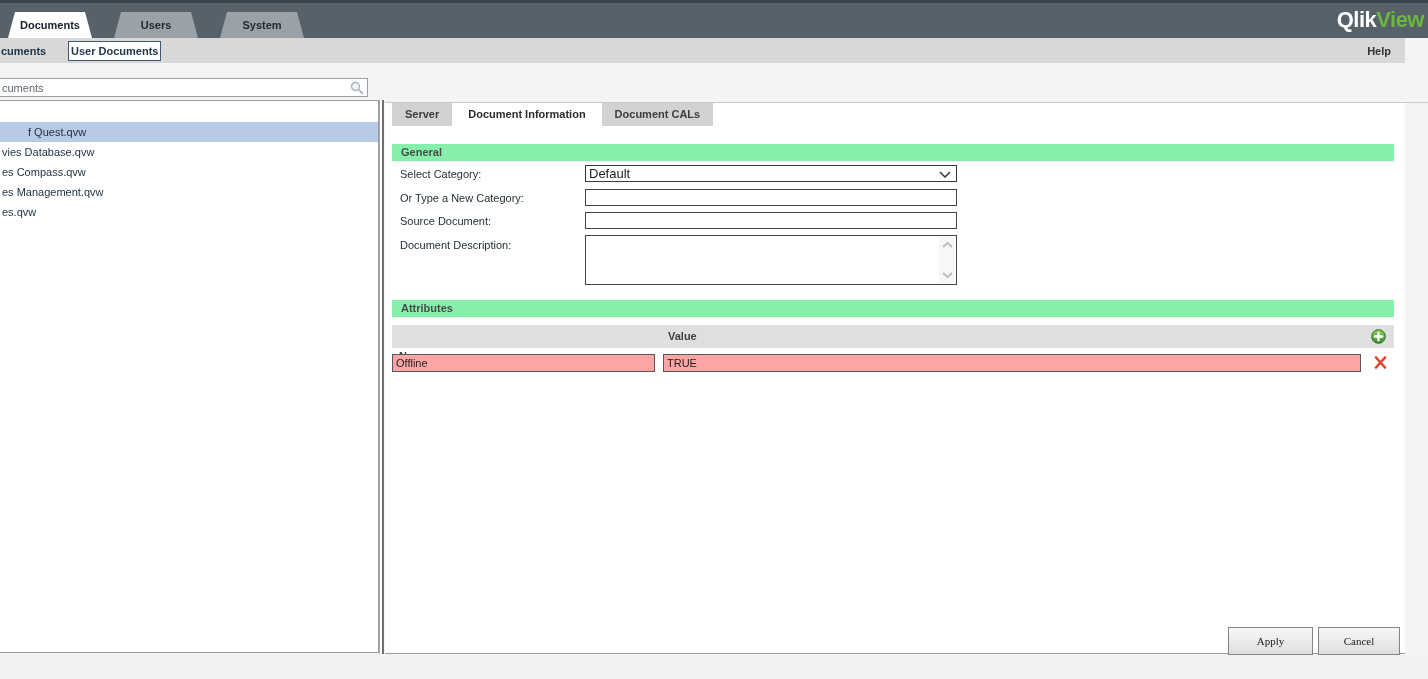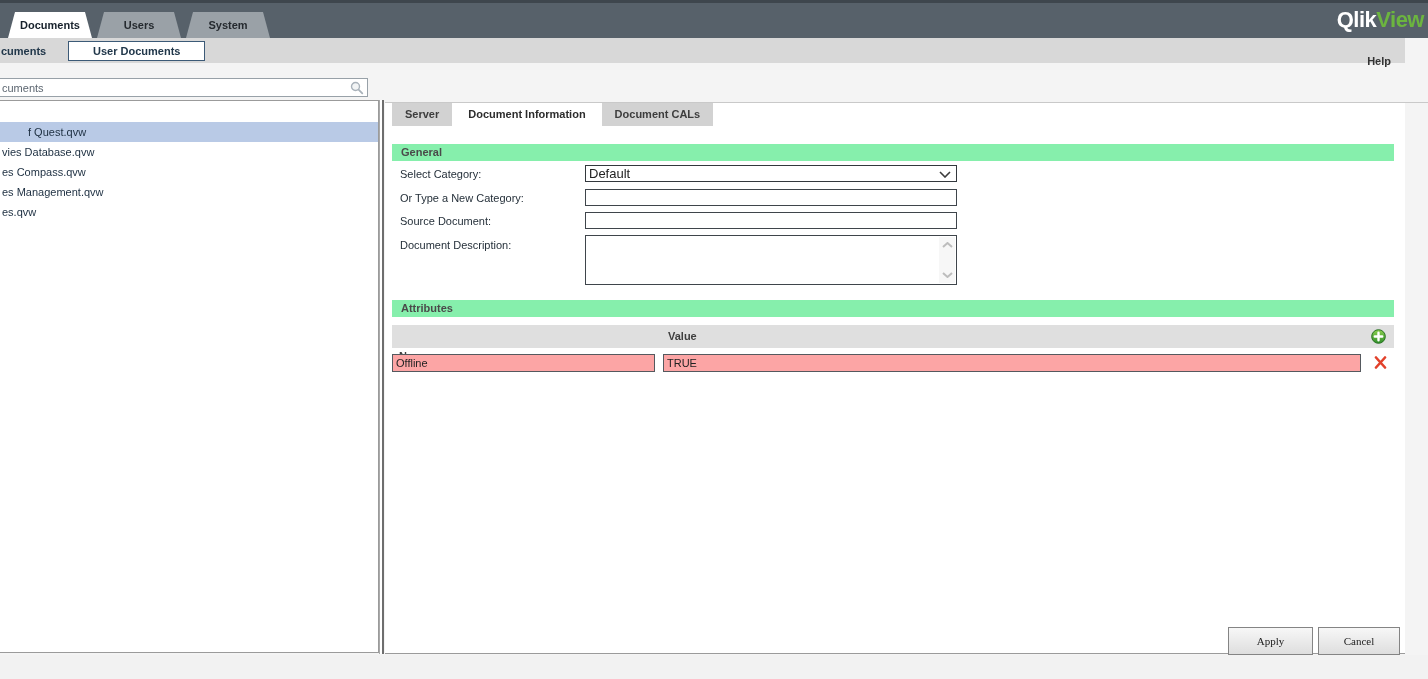--- a/index.html
+++ b/index.html
@@ -7,39 +7,39 @@
   body {
     position:relative;
     background:#f4f4f4;
     font-family:"Liberation Sans", sans-serif;
     overflow:hidden;
   }
 
   
   .topbar { position:absolute; left:0; top:0; width:1428px; height:38px; background:#57616a; }
   .topbar-shade { position:absolute; left:0; top:0; width:100%; height:3px; background:#3e464d; }
-  .top-tabs { position:absolute; left:8px; bottom:0; display:flex; gap:5px; }
+  .top-tabs { position:absolute; left:8px; bottom:0; display:flex; gap:22px; }
   .top-tab {
     height:26px; line-height:27px; width:84px; text-align:center;
     font-size:11px; font-weight:bold; color:#252a2f; background:#9aa1a7;
     clip-path:polygon(7px 0, calc(100% - 7px) 0, 100% 100%, 0 100%);
     cursor:pointer;
   }
   .top-tab.active { background:#ffffff; color:#16202b; }
   .logo { position:absolute; right:4px; top:7px; font-size:22px; font-weight:bold; letter-spacing:-0.5px; white-space:nowrap; }
   .logo .qlik { color:#ffffff; }
   .logo .view { color:#6cb53f; }
 
   
   .subbar { position:absolute; left:0; top:38px; width:1405px; height:25px; background:#d8d8d8;
             font-size:11px; font-weight:bold; color:#21374a; }
   .subtab-cut { position:absolute; left:1px; top:7px; white-space:nowrap; }
   .subtab-active { position:absolute; left:68px; top:3px; height:20px; line-height:18px;
-                   padding:0 24px; background:#fff; border:1px solid #3c5a77; cursor:pointer; }
-  .help-link { position:absolute; right:14px; top:17px; color:#333; cursor:pointer; }
+                   padding:0 2px; background:#fff; border:1px solid #3c5a77; cursor:pointer; }
+  .help-link { position:absolute; right:14px; top:7px; color:#333; cursor:pointer; }
 
   
   .search-box { position:absolute; left:-1px; top:78px; width:369px; height:19px;
                 background:#fff; border:1px solid #98a1a8; }
   .search-text { position:absolute; left:2px; top:3px; font-size:11px; color:#5c6670; }
   .search-icon { position:absolute; right:3px; top:2px; width:14px; height:14px; cursor:pointer; }
 
   
   .doc-panel { position:absolute; left:-1px; top:100px; width:380px; height:553px;
                background:#fff; border:1px solid #9b9b9b; }

